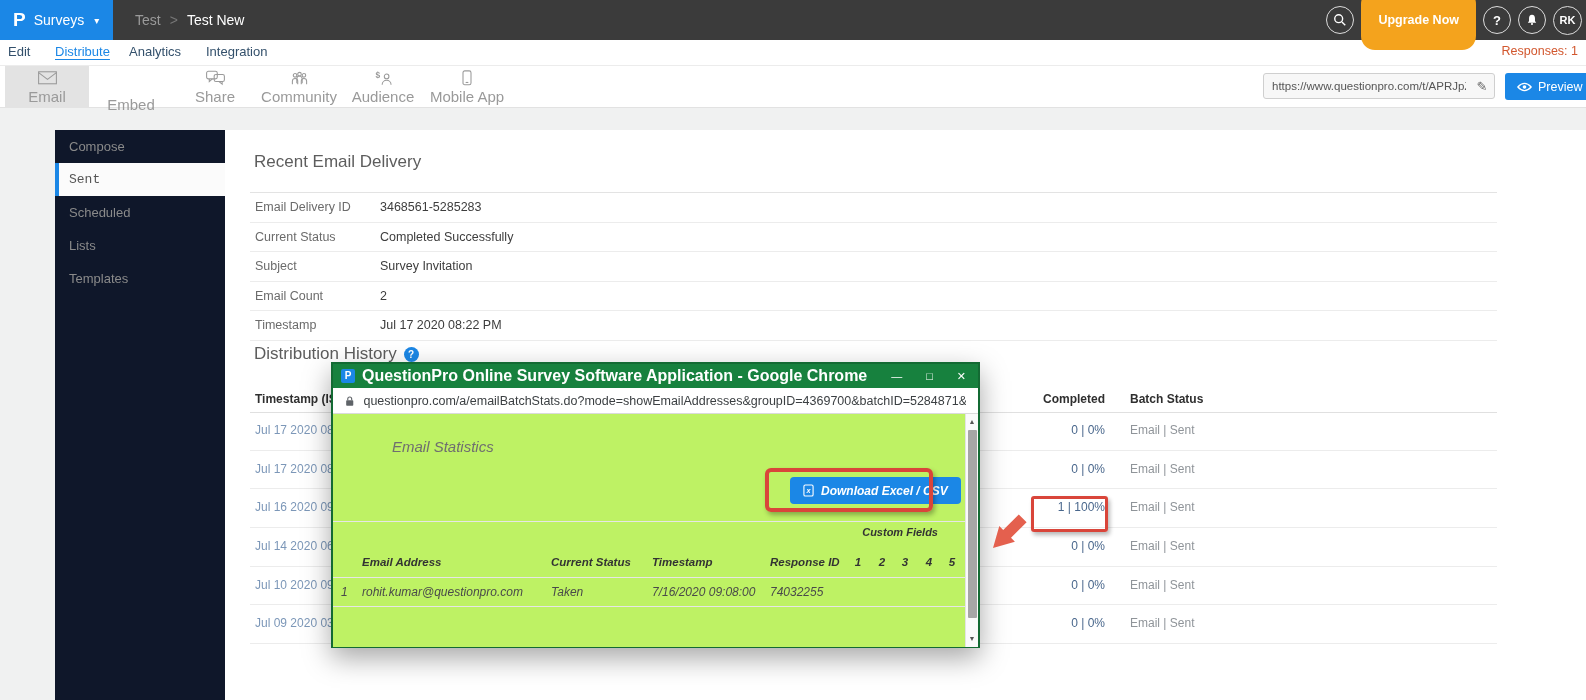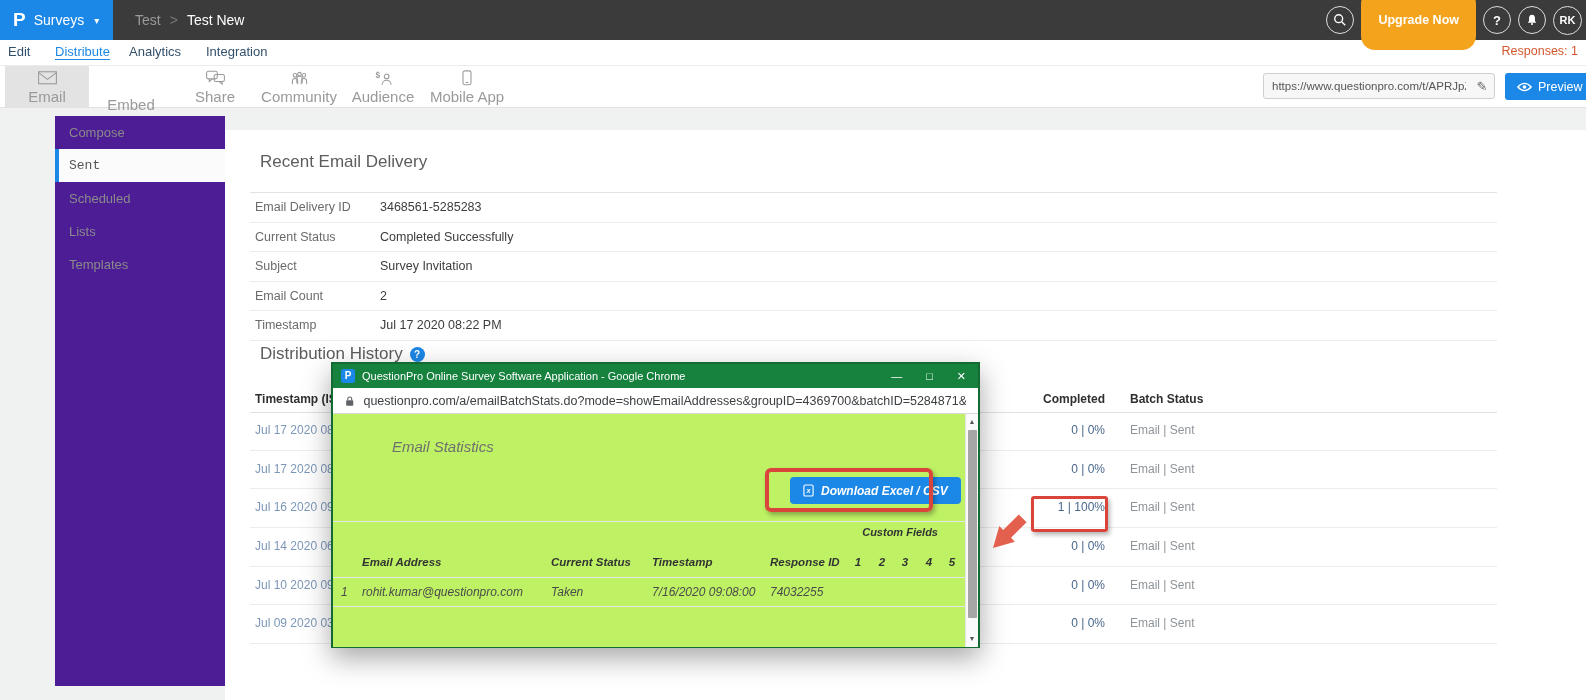--- a/index.html
+++ b/index.html
@@ -31,47 +31,47 @@
   .tool-item{position:absolute;top:0;width:84px;height:42px;display:flex;flex-direction:column;align-items:center;justify-content:center;gap:2px;cursor:pointer;}
   .tool-item.active{background:#e3e3e3;}
   .tool-item .tlabel{font-size:15px;color:#9a9a9a;}
   .tool-item svg{stroke:#9a9a9a;fill:none;stroke-width:1.2;}
   .url-box{position:absolute;left:1263px;top:7px;width:232px;height:26px;border:1px solid #cfcfcf;border-radius:3px;background:#f7f7f7;box-sizing:border-box;display:flex;align-items:center;}
   .url-input{flex:1;border:none;background:transparent;font-size:11.5px;color:#555;padding:0 4px 0 8px;font-family:"Liberation Sans",sans-serif;outline:none;min-width:0;}
   .url-edit{width:24px;text-align:center;color:#666;font-size:13px;cursor:pointer;}
   .preview-btn{position:absolute;left:1505px;top:7px;width:95px;height:27px;background:#1b87e6;border-radius:3px;color:#fff;font-size:12.5px;display:flex;align-items:center;gap:6px;padding-left:12px;box-sizing:border-box;cursor:pointer;}
 
   
-  .sidebar{position:absolute;left:55px;top:116px;width:170px;height:570px;background:#4c1d95;z-index:1;}
+  .sidebar{position:absolute;left:55px;top:130px;width:170px;height:570px;background:#0f172a;z-index:1;}
   .side-item{height:33px;line-height:33px;padding-left:14px;font-size:13px;color:#8a8a8a;cursor:pointer;box-sizing:border-box;}
   .side-item.active{background:#fbfbfb;border-left:4px solid #1b87e6;padding-left:10px;color:#555;font-family:Liberation Mono, monospace;}
 
   
   .content{position:absolute;left:225px;top:130px;width:1361px;height:570px;background:#fff;z-index:1;}
-  .h-section{position:absolute;left:35px;font-size:17px;color:#5d5d5d;}
+  .h-section{position:absolute;left:29px;font-size:17px;color:#5d5d5d;}
   .kv-table{position:absolute;left:25px;top:62px;width:1247px;border-top:1px solid #e3e3e3;}
   .kv-row{position:relative;height:28.6px;border-bottom:1px solid #ececec;font-size:12.5px;}
   .kv-label{position:absolute;left:5px;top:0;line-height:28.6px;color:#6b6b6b;}
   .kv-value{position:absolute;left:130px;top:0;line-height:28.6px;color:#3d3d3d;}
   .dh-head{position:absolute;left:25px;top:256px;width:1247px;height:26px;border-bottom:1px solid #e0e0e0;font-size:12px;font-weight:bold;color:#2f2f2f;}
   .dh-rows{position:absolute;left:25px;top:282px;width:1247px;}
   .dh-row{position:relative;height:37.7px;border-bottom:1px solid #ececec;font-size:12px;}
   .c-ts{position:absolute;left:5px;top:0;line-height:37.7px;color:#7c97b8;cursor:pointer;white-space:nowrap;}
   .c-comp{position:absolute;left:755px;top:0;width:100px;line-height:37.7px;text-align:right;color:#49678c;cursor:pointer;}
   .c-batch{position:absolute;left:880px;top:0;line-height:37.7px;color:#8f9499;}
   .dh-head .c-ts{color:#2f2f2f;line-height:26px;cursor:default;}
   .dh-head .c-comp{color:#2f2f2f;line-height:26px;cursor:default;}
   .dh-head .c-batch{color:#2f2f2f;line-height:26px;}
   .help-circle{display:inline-block;width:15px;height:15px;border-radius:50%;background:#1b87e6;color:#fff;font-size:10px;font-weight:bold;text-align:center;line-height:15px;vertical-align:middle;margin-left:7px;cursor:pointer;}
 
   
   .popup{position:absolute;left:331px;top:362px;width:649px;height:286px;box-sizing:border-box;border:2px solid #136a33;background:#fff;box-shadow:0 10px 26px rgba(0,0,0,.35);z-index:40;}
   .pp-titlebar{height:24px;background:#17813e;display:flex;align-items:center;padding:0 8px;gap:7px;}
   .pp-favicon{width:14px;height:14px;background:#1b87e6;color:#fff;font-size:10px;font-weight:bold;text-align:center;line-height:14px;border-radius:2px;flex:0 0 auto;}
-  .pp-title{color:#fff;font-size:11px;white-space:nowrap;overflow:hidden;flex:1;}
+  .pp-title{color:#fff;font-size:16px;white-space:nowrap;overflow:hidden;flex:1;font-weight:bold;}
   .pp-controls{display:flex;gap:24px;color:#fff;font-size:11px;margin-right:4px;}
   .pp-controls span{cursor:pointer;}
   .pp-urlbar{height:25px;background:#fff;border-bottom:1px solid #dadada;display:flex;align-items:center;gap:9px;padding:0 12px;}
   .pp-url{font-size:12.5px;color:#3c4043;white-space:nowrap;overflow:hidden;}
   .pp-body{position:relative;height:233px;background:#bef264;font-style:italic;}
   .pp-h1{position:absolute;left:59px;top:24px;font-size:15px;color:#6f6f6f;}
   .dl-btn{position:absolute;left:126px;top:8px;height:27px;background:#1b87e6;border-radius:4px;color:#fff;font-size:12px;font-weight:bold;display:flex;align-items:center;gap:7px;padding:0 13px;cursor:pointer;}
   .red-box-btn{position:absolute;left:432px;top:54px;width:168px;height:44px;border:4px solid #d9453a;border-radius:6px;box-shadow:2px 3px 5px rgba(0,0,0,.3);box-sizing:border-box;z-index:5;pointer-events:none;}
   .pp-div1{position:absolute;left:0;top:107px;width:634px;border-top:1px solid #e6e6e6;}
   .pp-custom{position:absolute;left:505px;top:112px;width:100px;text-align:right;font-size:11px;font-weight:bold;color:#333;}

